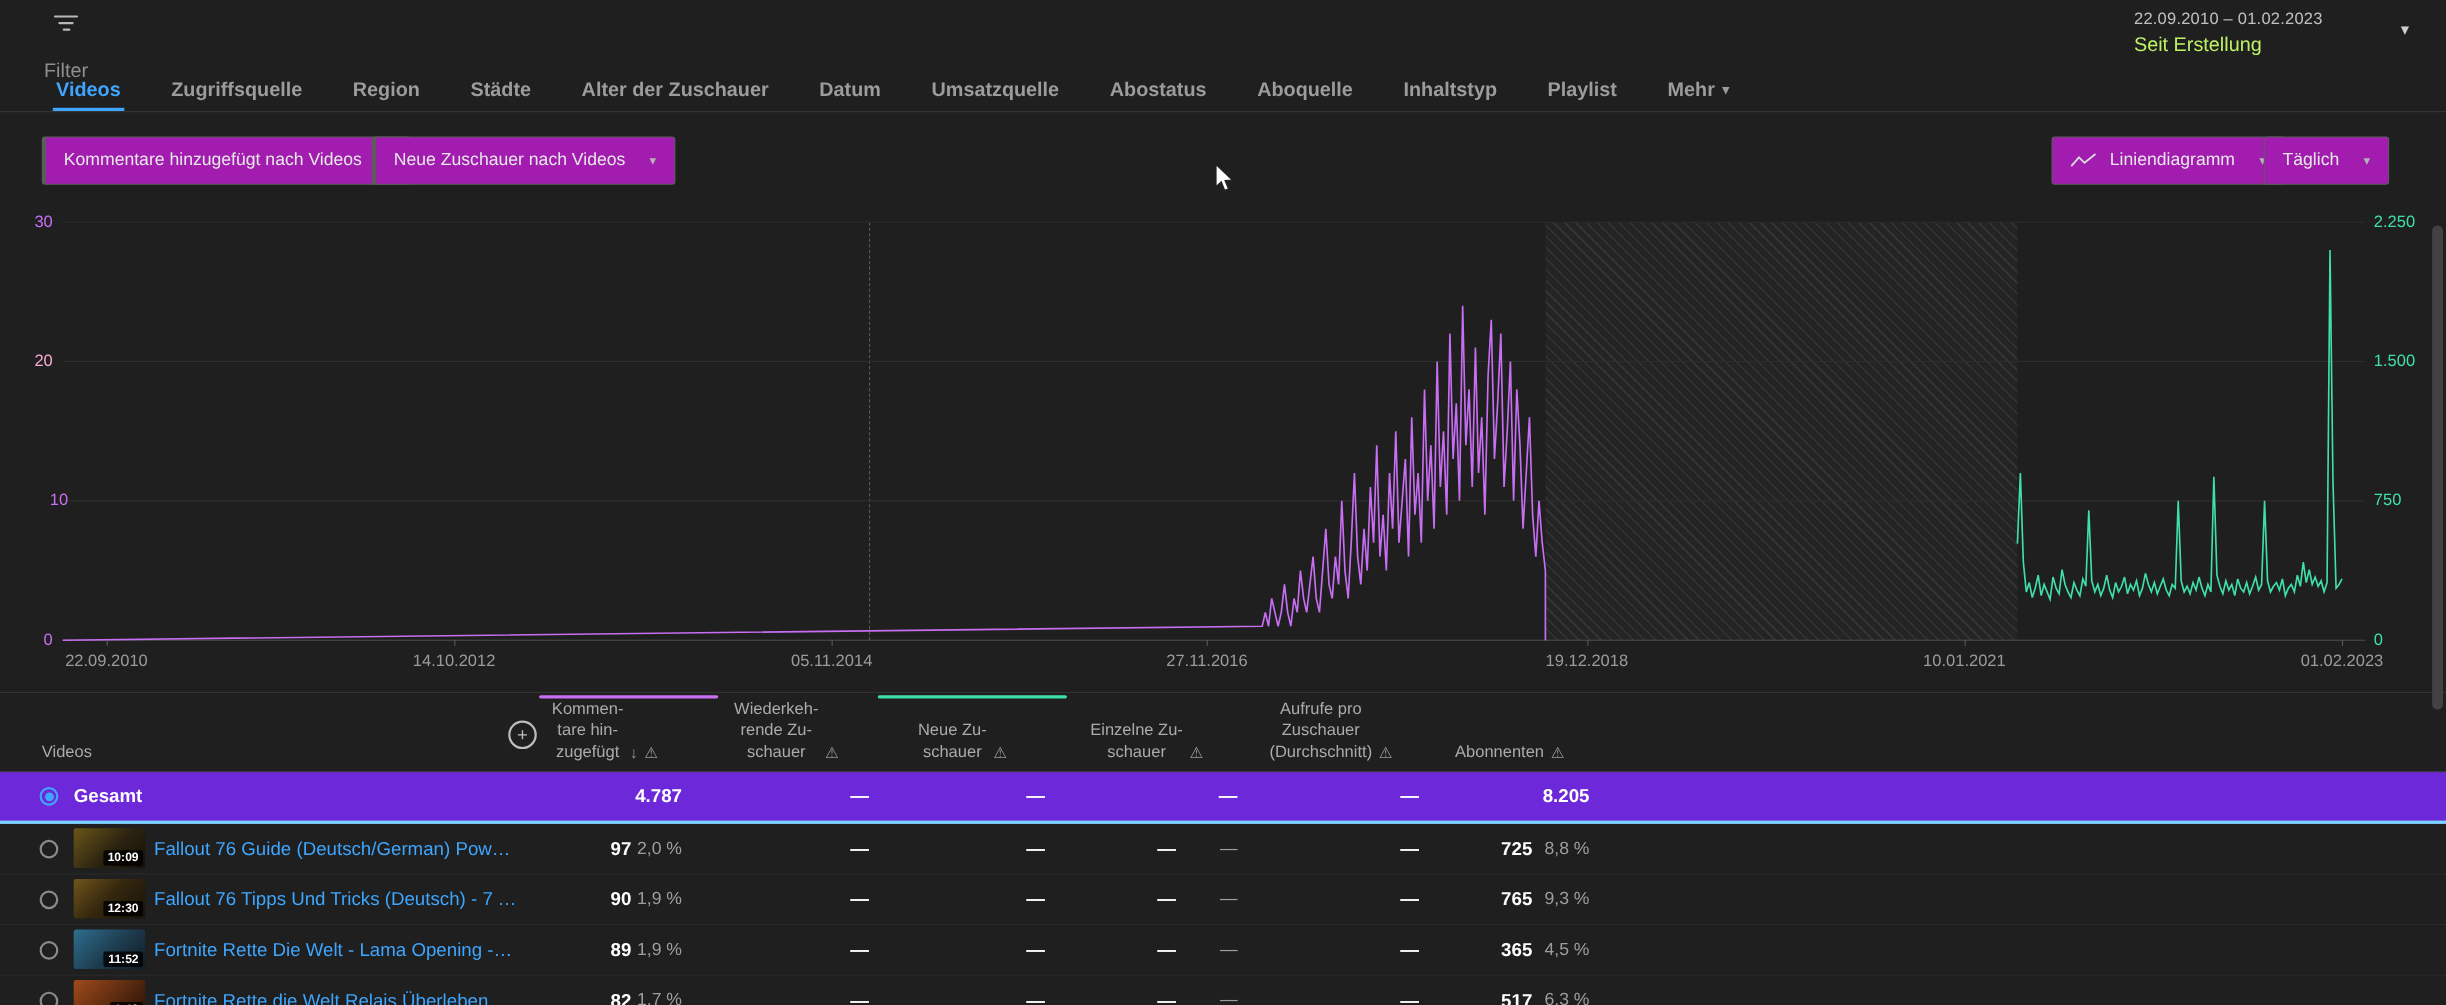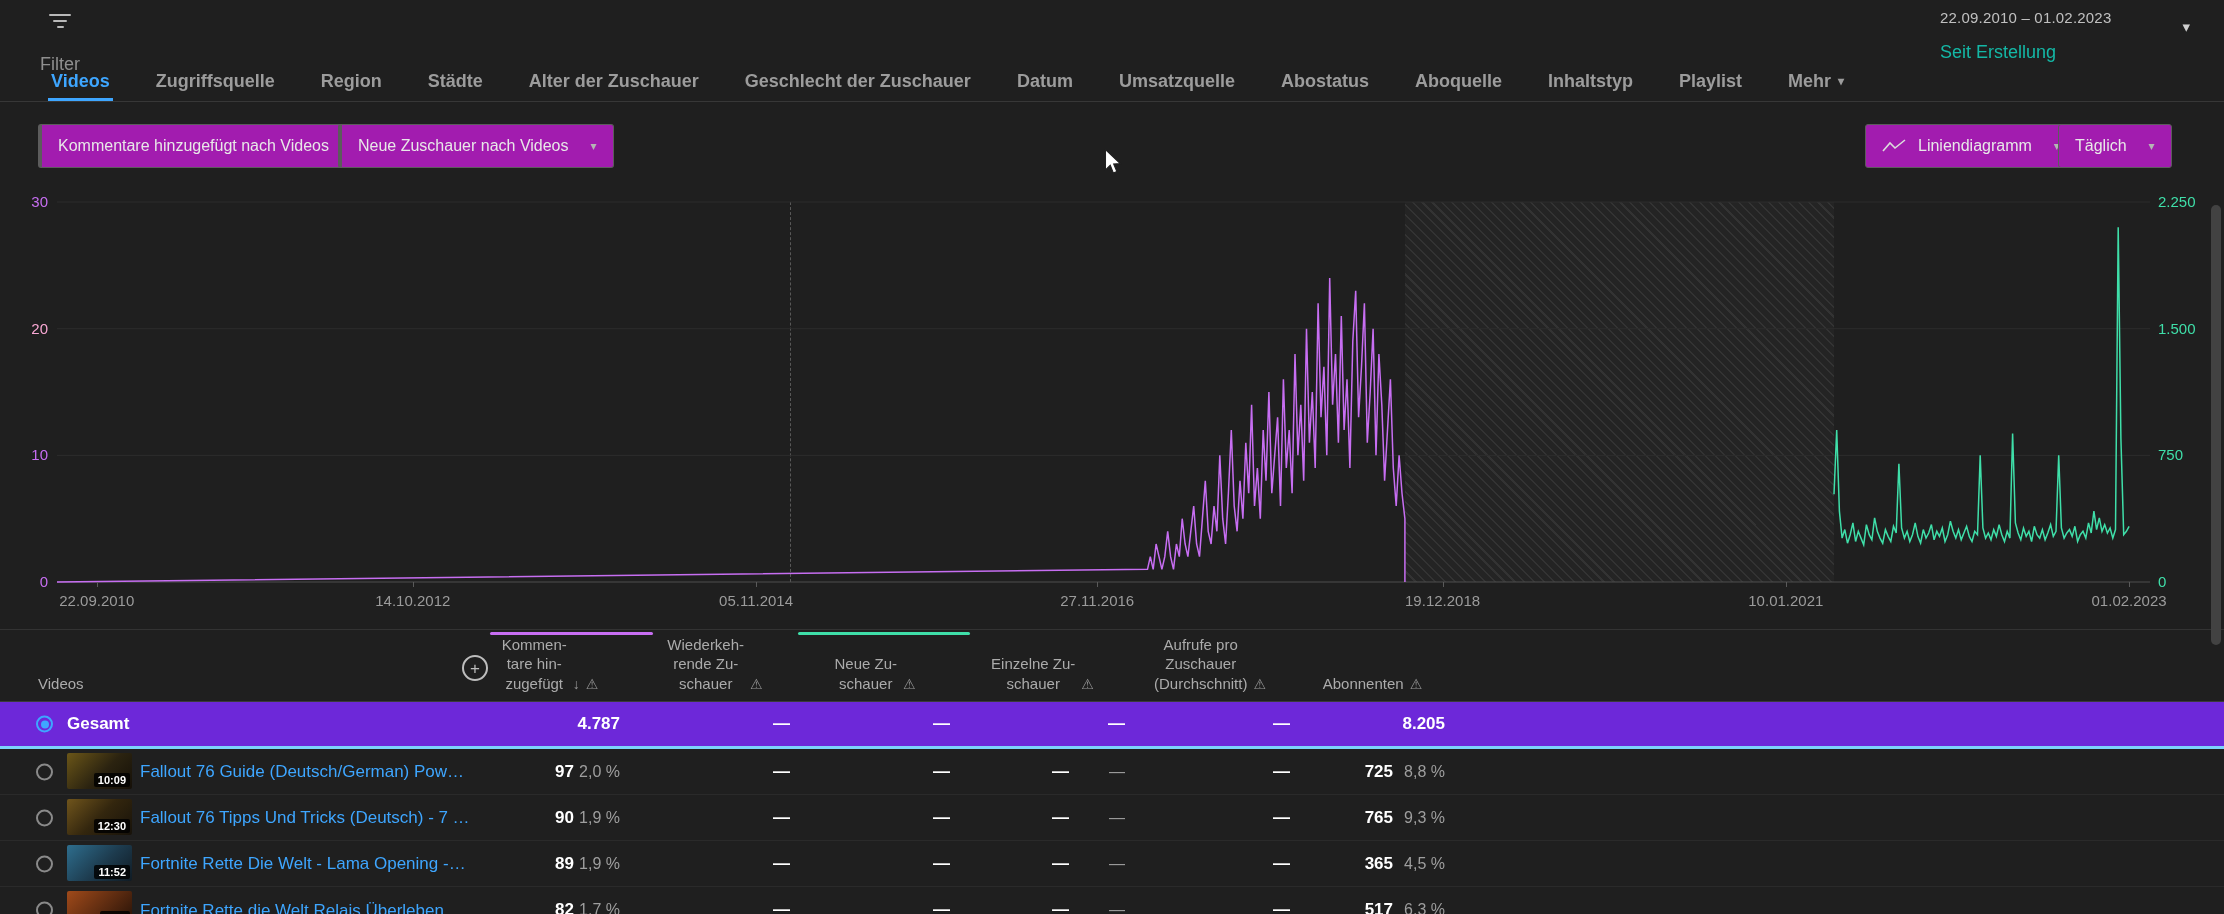--- a/index.html
+++ b/index.html
@@ -8,21 +8,21 @@
 
   
   .topbar{position:absolute;left:0;top:0;width:100%;height:54px;}
   .filter-bar{position:absolute;left:40px;top:14px;display:flex;align-items:center;gap:26px;flex-direction:column;}
   .filter-icon{display:flex;flex-direction:column;align-items:center;gap:4px;width:26px;}
   .filter-icon i{display:block;height:2px;background:#b9b9b9;border-radius:1px;}
   .filter-icon i:nth-child(1){width:22px}.filter-icon i:nth-child(2){width:14px}.filter-icon i:nth-child(3){width:7px}
   .filter-text{color:#8f8f8f;font-size:18px;}
   .daterange{position:absolute;left:1940px;top:9px;}
   .daterange .range{font-size:15px;color:#c0c0c0;letter-spacing:.2px;}
-  .daterange .preset{font-size:18px;color:#14b8a6;margin-top:16px;}
+  .daterange .preset{font-size:18px;color:#bef264;margin-top:4px;}
   .dr-caret{position:absolute;right:34px;top:18px;color:#cfcfcf;font-size:15px;}
 
   
   .tabs{position:absolute;top:61px;left:51px;right:0;height:40px;display:flex;align-items:stretch;}
   .tab{margin-right:46px;font-size:18px;font-weight:bold;color:#9c9c9c;display:flex;align-items:center;position:relative;white-space:nowrap;cursor:pointer;}
   .tab.active{color:#3ea6ff;}
   .tab.active::after{content:"";position:absolute;left:-3px;right:-3px;bottom:0;height:3px;background:#3ea6ff;}
   .tabcaret{font-size:12px;margin-left:7px;color:#9c9c9c;}
   .tabs-divider{position:absolute;top:101px;left:0;width:100%;height:1px;background:#373737;}
 
@@ -117,23 +117,20 @@
       <div class="tab">
         <span>Region</span>
       </div>
       <div class="tab">
         <span>Städte</span>
       </div>
       <div class="tab">
         <span>Alter der Zuschauer</span>
       </div>
       <div class="tab">
-        <span>Geschlecht der Zuschauer</span>
-      </div>
-      <div class="tab">
         <span>Datum</span>
       </div>
       <div class="tab">
         <span>Umsatzquelle</span>
       </div>
       <div class="tab">
         <span>Abostatus</span>
       </div>
       <div class="tab">
         <span>Aboquelle</span>
@@ -180,21 +177,21 @@
         <line x1="0" x2="2093" y1="380" y2="380" stroke="#4f4f4f" stroke-width="1"></line>
         <line x1="0" x2="2093" y1="253.33333333333334" y2="253.33333333333334" stroke="#2d2d2d" stroke-width="1"></line>
         <line x1="0" x2="2093" y1="126.66666666666669" y2="126.66666666666669" stroke="#2d2d2d" stroke-width="1"></line>
         <line x1="0" x2="2093" y1="0" y2="0" stroke="#2d2d2d" stroke-width="1"></line>
         <polyline points="0,380 1090.5,367.3 1093.3,354.7 1096.2,367.3 1099.1,342.0 1102.0,354.7 1104.9,367.3 1107.8,354.7 1110.7,329.3 1113.6,354.7 1116.5,367.3 1119.4,342.0 1122.3,354.7 1125.2,316.7 1128.1,342.0 1130.9,354.7 1133.8,329.3 1136.7,304.0 1139.6,342.0 1142.5,354.7 1145.4,316.7 1148.3,278.7 1151.2,329.3 1154.1,342.0 1157.0,304.0 1159.9,329.3 1162.8,253.3 1165.7,316.7 1168.6,342.0 1171.4,291.3 1174.3,228.0 1177.2,304.0 1180.1,329.3 1183.0,278.7 1185.9,316.7 1188.8,240.7 1191.7,291.3 1194.6,202.7 1197.5,304.0 1200.4,266.0 1203.3,316.7 1206.2,228.0 1209.0,278.7 1211.9,190.0 1214.8,291.3 1217.7,253.3 1220.6,215.3 1223.5,304.0 1226.4,177.3 1229.3,266.0 1232.2,228.0 1235.1,291.3 1238.0,152.0 1240.9,253.3 1243.8,202.7 1246.7,278.7 1249.5,126.7 1252.4,240.7 1255.3,190.0 1258.2,266.0 1261.1,101.3 1264.0,215.3 1266.9,164.7 1269.8,253.3 1272.7,76.0 1275.6,202.7 1278.5,152.0 1281.4,240.7 1284.3,114.0 1287.1,228.0 1290.0,177.3 1292.9,266.0 1295.8,139.3 1298.7,88.7 1301.6,215.3 1304.5,164.7 1307.4,101.3 1310.3,240.7 1313.2,190.0 1316.1,126.7 1319.0,253.3 1321.9,152.0 1324.8,202.7 1327.6,278.7 1330.5,228.0 1333.4,177.3 1336.3,266.0 1339.2,304.0 1342.1,253.3 1345.0,291.3 1347.9,316.7 1347.9,380" fill="none" stroke="#c76ef2" stroke-width="1.5"></polyline>
         <polyline points="1777.0,292.2 1779.7,228.0 1782.4,309.1 1785.1,336.1 1787.8,327.6 1790.5,341.2 1793.2,332.7 1795.9,320.9 1798.6,339.5 1801.3,329.3 1804.0,336.1 1806.7,342.8 1809.4,322.6 1812.2,332.7 1814.9,337.8 1817.6,315.8 1820.3,329.3 1823.0,336.1 1825.7,341.2 1828.4,327.6 1831.1,334.4 1833.8,339.5 1836.5,324.3 1839.2,331.0 1841.9,261.8 1844.6,326.0 1847.4,336.1 1850.1,329.3 1852.8,339.5 1855.5,332.7 1858.2,320.9 1860.9,334.4 1863.6,341.2 1866.3,327.6 1869.0,336.1 1871.7,331.0 1874.4,322.6 1877.1,337.8 1879.8,329.3 1882.5,334.4 1885.3,326.0 1888.0,339.5 1890.7,332.7 1893.4,319.2 1896.1,329.3 1898.8,336.1 1901.5,327.6 1904.2,337.8 1906.9,331.0 1909.6,324.3 1912.3,334.4 1915.0,339.5 1917.7,329.3 1920.5,332.7 1923.2,253.3 1925.9,326.0 1928.6,336.1 1931.3,331.0 1934.0,337.8 1936.7,327.6 1939.4,334.4 1942.1,322.6 1944.8,332.7 1947.5,339.5 1950.2,329.3 1952.9,336.1 1955.6,231.4 1958.4,320.9 1961.1,331.0 1963.8,337.8 1966.5,326.0 1969.2,334.4 1971.9,329.3 1974.6,339.5 1977.3,324.3 1980.0,332.7 1982.7,336.1 1985.4,327.6 1988.1,337.8 1990.8,331.0 1993.6,322.6 1996.3,334.4 1999.0,329.3 2001.7,253.3 2004.4,326.0 2007.1,336.1 2009.8,331.0 2012.5,327.6 2015.2,334.4 2017.9,324.3 2020.6,339.5 2023.3,332.7 2026.0,329.3 2028.8,336.1 2031.5,320.9 2034.2,331.0 2036.9,309.1 2039.6,327.6 2042.3,315.8 2045.0,329.3 2047.7,322.6 2050.4,331.0 2053.1,326.0 2055.8,336.1 2058.5,327.6 2061.2,25.3 2063.9,236.4 2066.7,332.7 2069.4,329.3 2072.1,324.3" fill="none" stroke="#3fdfa9" stroke-width="1.5"></polyline>
       </svg>
     </div>
   <div id="axisLabels">
       <div class="ylab-left" style="top: 573px; color: rgb(199, 110, 242);">0</div>
-      <div class="ylab-left" style="top: 446.333px; color: rgb(199, 110, 242);">10</div>
+      <div class="ylab-left" style="top: 446.333px; color: rgb(199, 110, 242); margin-left: 14px;">10</div>
       <div class="ylab-left" style="top: 319.667px; color: #f9a8d4;">20</div>
       <div class="ylab-left" style="top: 193px; color: rgb(199, 110, 242);">30</div>
       <div class="ylab-right" style="top: 573px; color: rgb(63, 223, 169);">0</div>
       <div class="ylab-right" style="top: 446.333px; color: rgb(63, 223, 169);">750</div>
       <div class="ylab-right" style="top: 319.667px; color: rgb(63, 223, 169);">1.500</div>
       <div class="ylab-right" style="top: 193px; color: rgb(63, 223, 169);">2.250</div>
       <div class="xlab" style="left: 96.767px;">22.09.2010</div>
       <div class="xtick" style="left: 96.767px;"></div>
       <div class="xlab" style="left: 412.81px;">14.10.2012</div>
       <div class="xtick" style="left: 412.81px;"></div>

